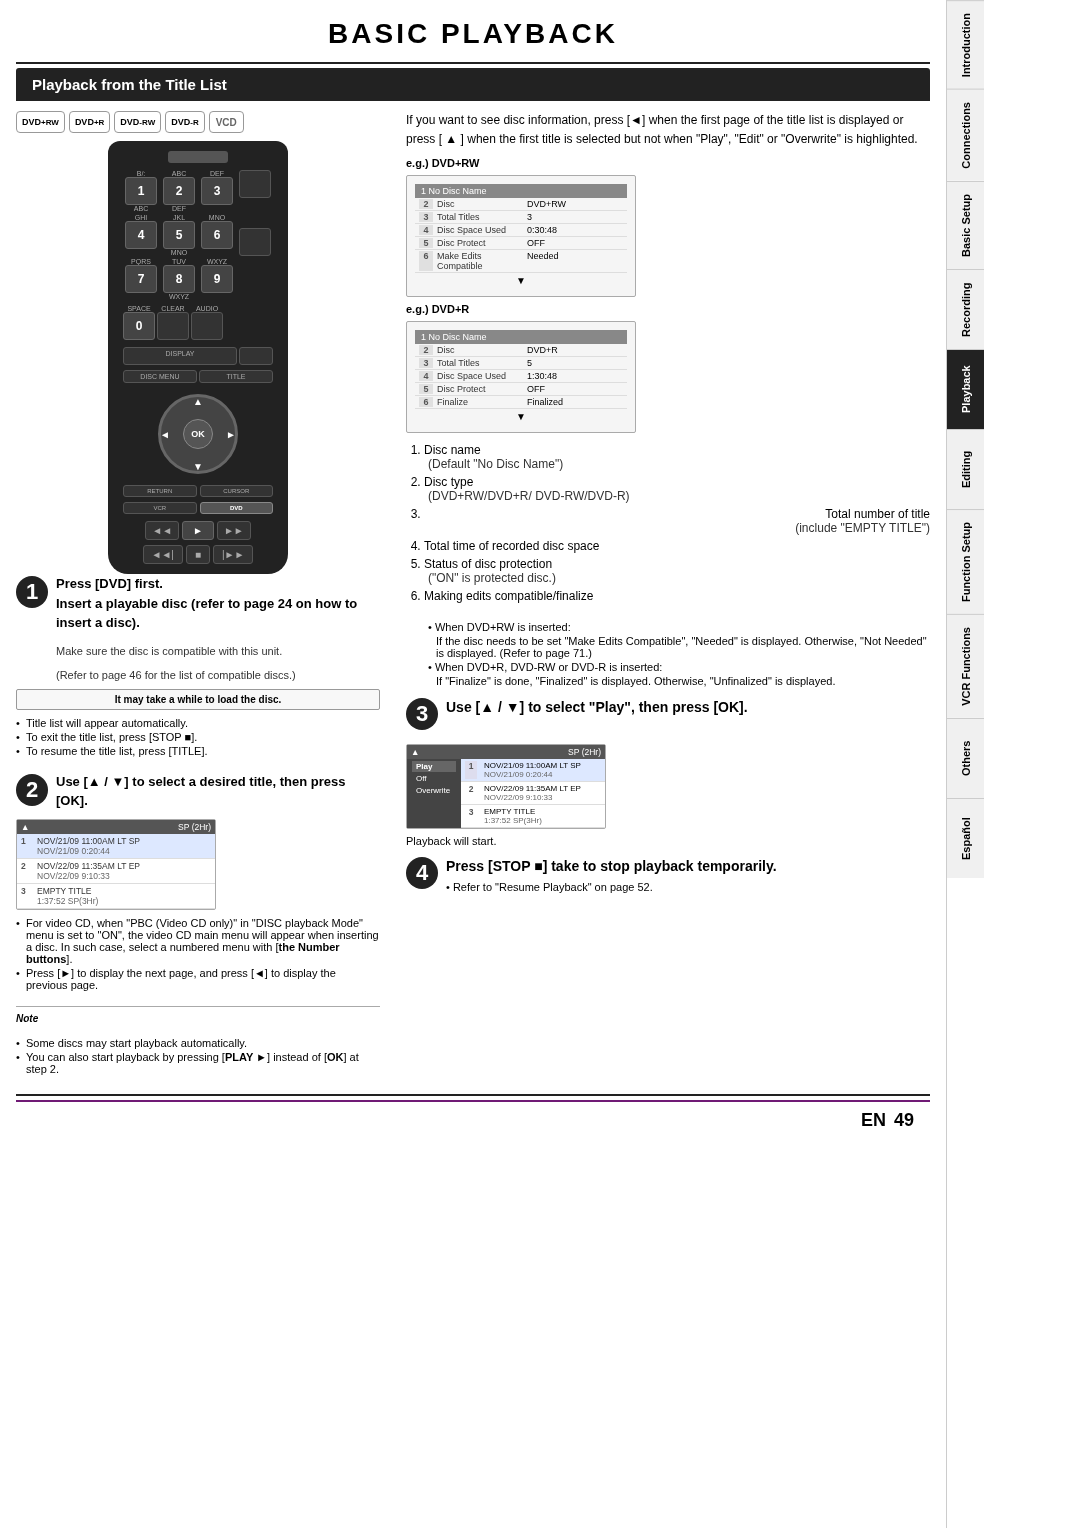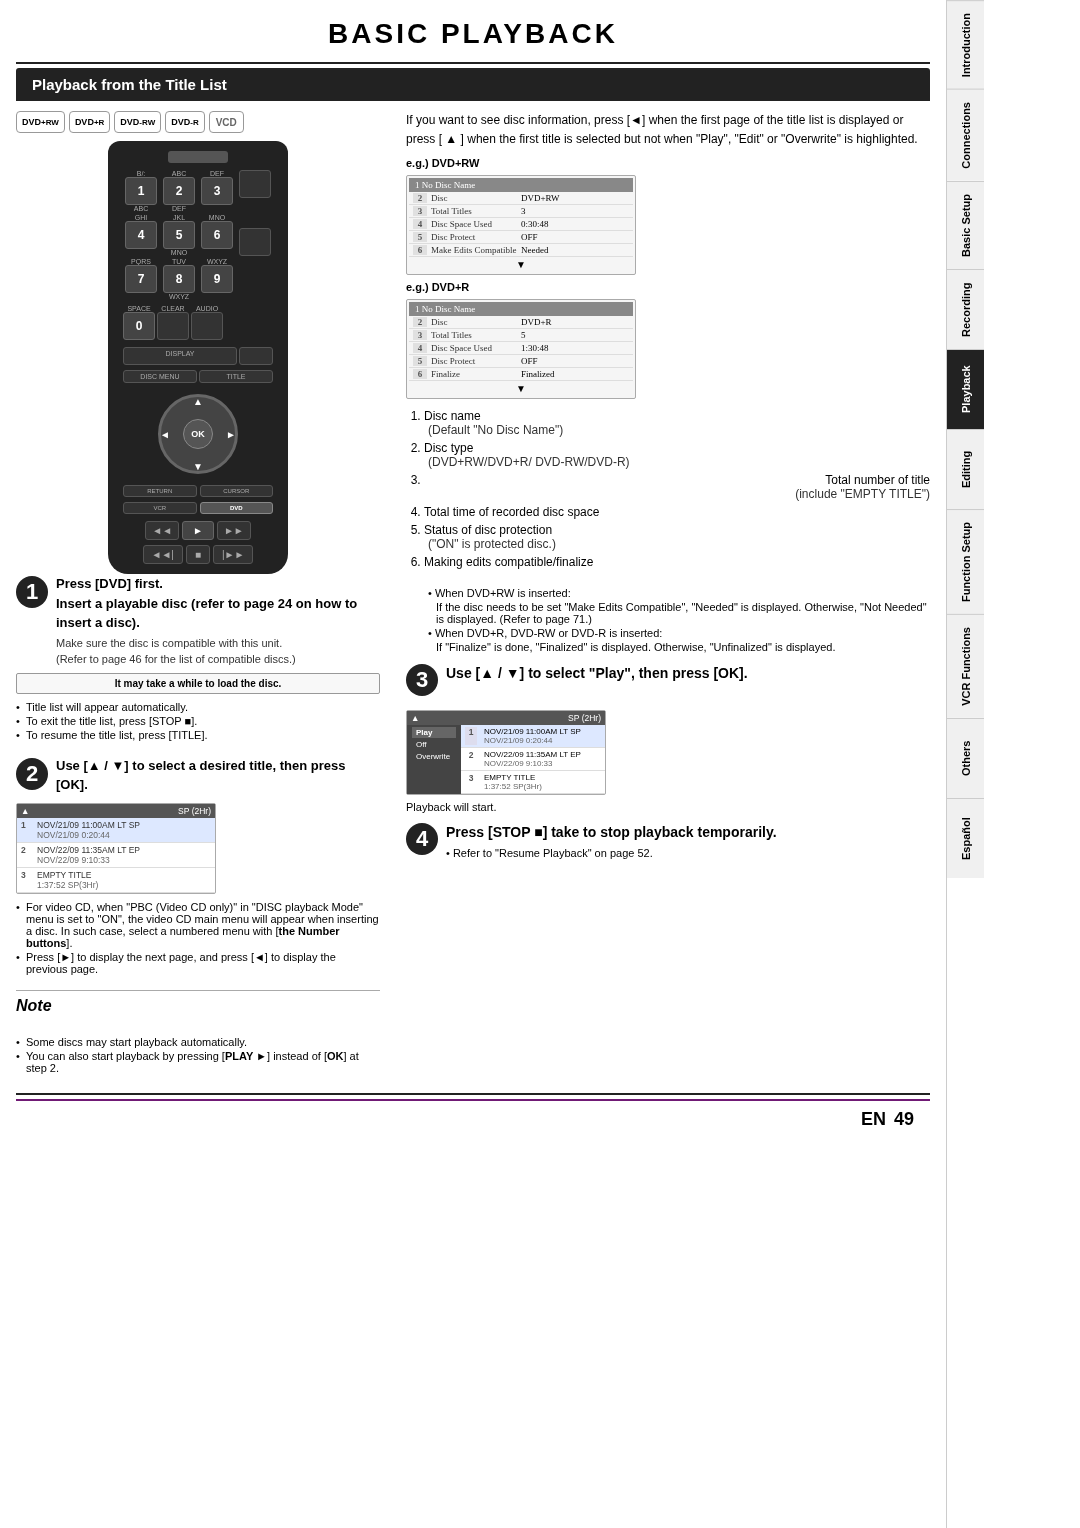--- a/index.html
+++ b/index.html
@@ -187,21 +187,21 @@
 
     .step-main-text {
       font-size: 13px;
       font-weight: bold;
       line-height: 1.5;
     }
 
     .step-sub-text {
       font-size: 11px;
       color: #333;
-      margin-top: 4px;
+      margin-top: 12px;
     }
 
     .note-box {
       border: 1px solid #999;
       background: #f8f8f8;
       padding: 4px 8px;
       font-size: 10px;
       text-align: center;
       margin: 4px 0 6px 0;
       border-radius: 2px;
@@ -226,23 +226,22 @@
       position: absolute;
       left: 0;
     }
 
     
     .screen-mock {
       border: 1px solid #aaa;
       background: #f5f5f5;
       border-radius: 2px;
       margin: 6px 0;
-      padding: 2px;
+      padding: 8px;
       width: 230px;
-      font-family: Liberation Serif, serif;
     }
 
     .screen-header-row {
       background: #888;
       color: #fff;
       font-size: 9px;
       padding: 2px 6px;
       display: flex;
       justify-content: space-between;
     }
@@ -367,22 +366,22 @@
     
     .note-section {
       border-top: 1px solid #aaa;
       margin-top: 10px;
       padding-top: 6px;
     }
 
     .note-title {
       font-style: italic;
       font-weight: bold;
-      font-size: 16px;
-      margin-bottom: 20px;
+      font-size: 10px;
+      margin-bottom: 12px;
     }
 
     
     .bottom-bar {
       display: flex;
       justify-content: flex-end;
       padding: 8px 16px;
       border-top: 2px solid #701a75;
       margin: 0 16px;
       align-items: center;

